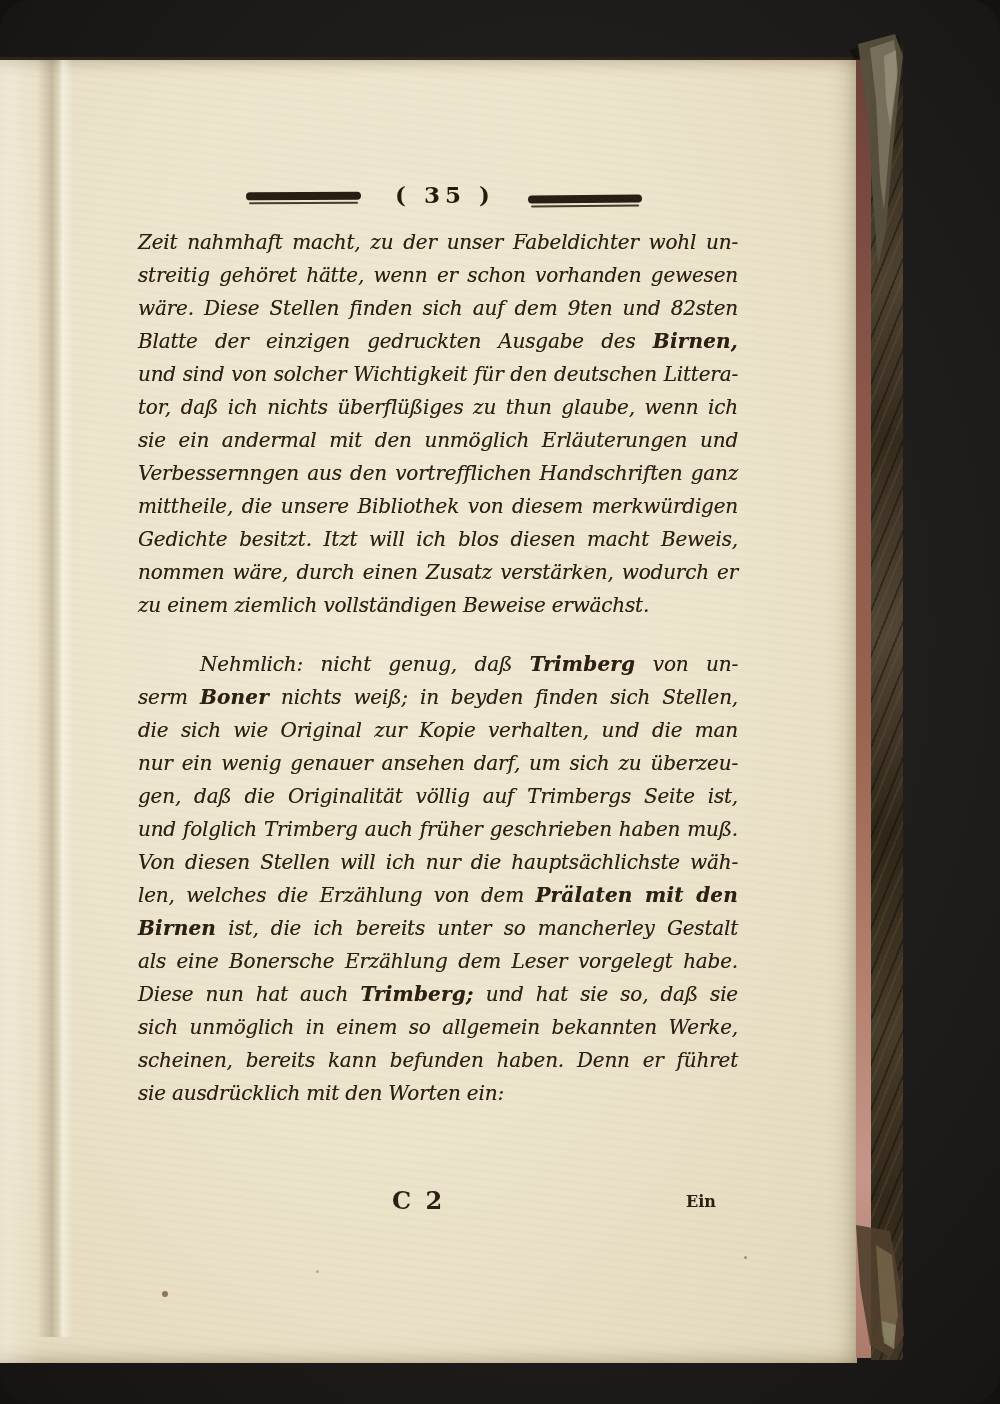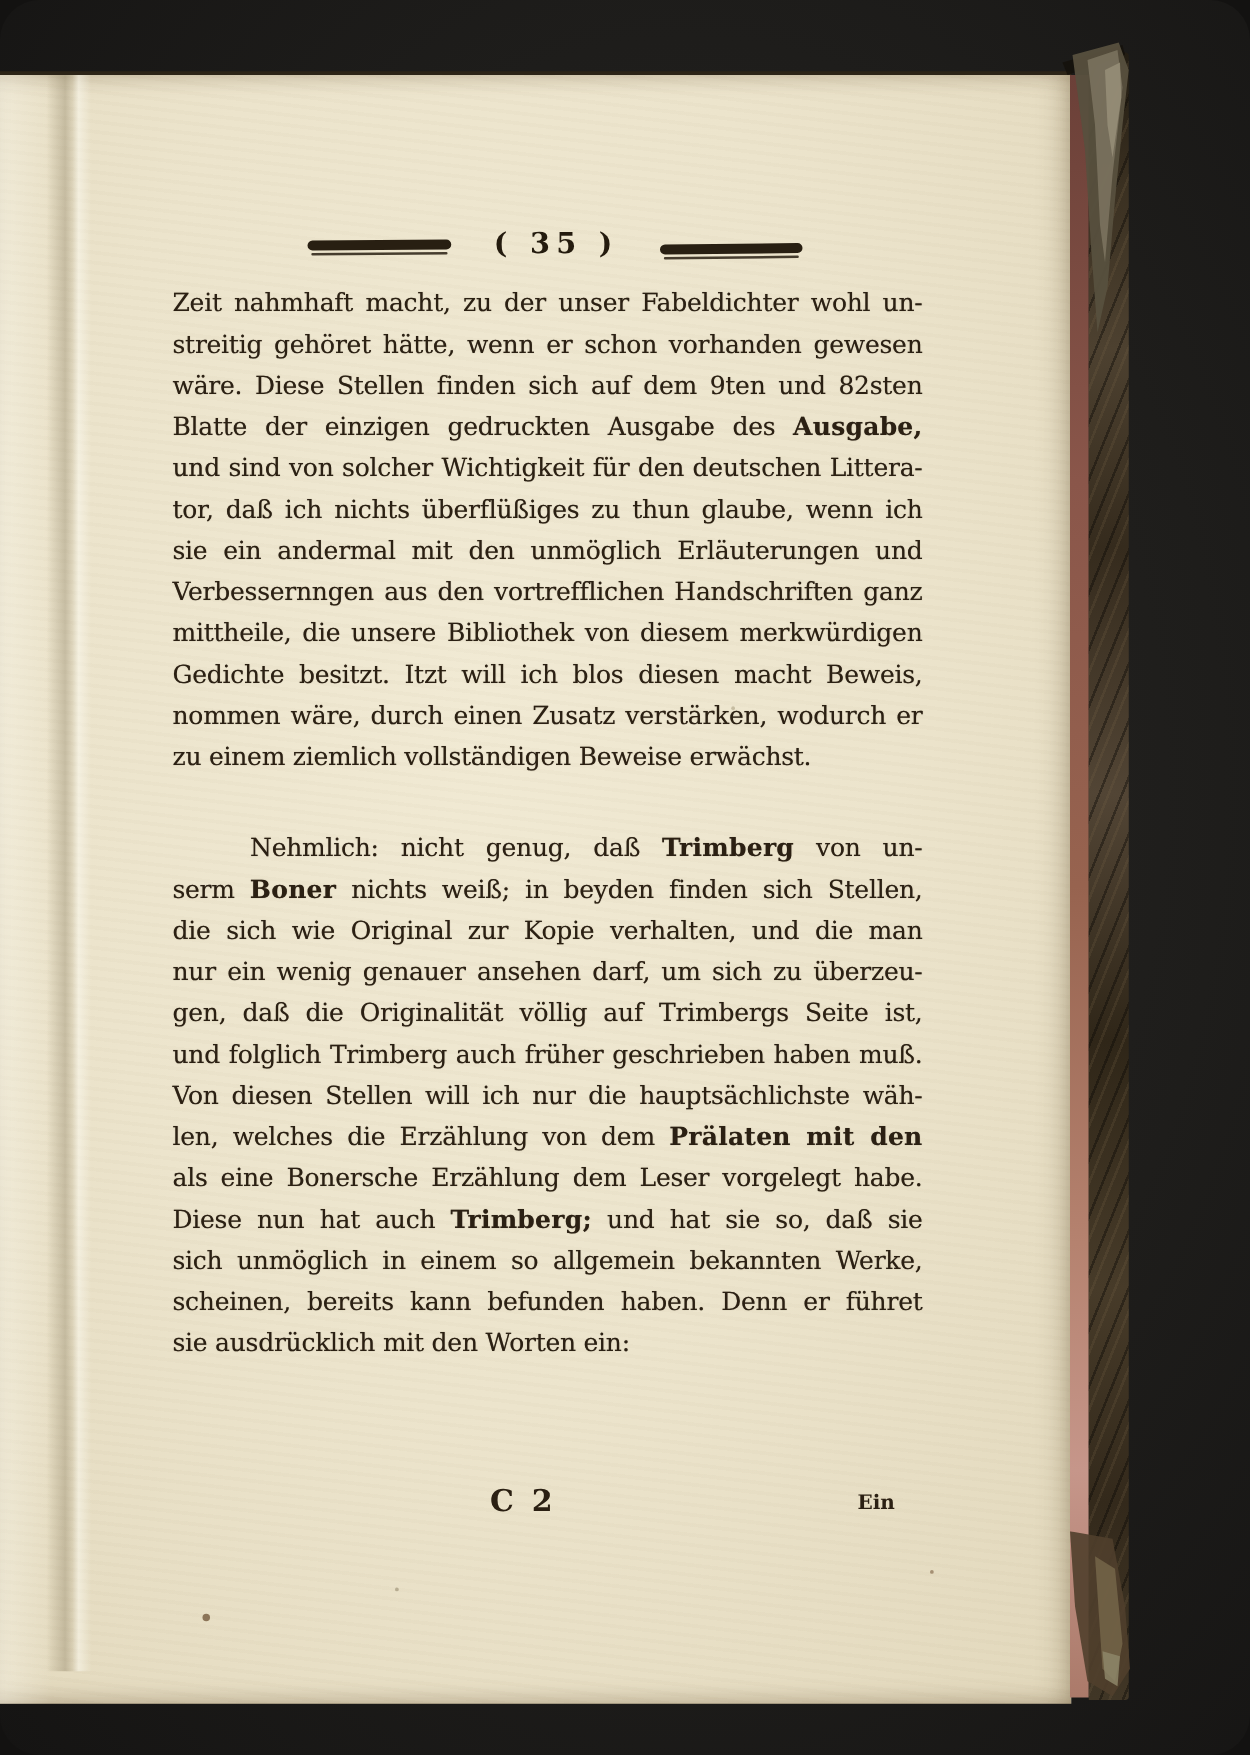--- a/index.html
+++ b/index.html
@@ -30,22 +30,22 @@
   .rule{position:absolute;height:8px;background:#281f12;border-radius:4px;}
   .rule::after{content:"";position:absolute;left:3px;right:3px;top:10px;height:2px;
     background:#281f12;border-radius:1px;opacity:.85;}
   .rule-left{left:246px;top:132px;width:115px;transform:rotate(-0.4deg);}
   .rule-right{left:528px;top:135px;width:114px;transform:rotate(-0.6deg);}
   .page-number{position:absolute;left:383px;top:121px;width:124px;text-align:center;
     font-weight:bold;font-size:23px;letter-spacing:5px;color:#241b0e;}
   
   .textblock{position:absolute;left:138px;top:166px;width:600px;color:#2b2013;
     font-size:20px;line-height:33px;text-shadow:0 0 0.6px rgba(43,32,19,.55);}
-  .para + .para{margin-top:40px;}
-  .tline{text-align:justify;text-align-last:justify;letter-spacing:-0.2px;}
+  .para + .para{margin-top:26px;}
+  .tline{text-align:justify;text-align-last:justify;letter-spacing:-0.2px;font-style:italic;}
   .tline.last{text-align-last:left;}
   .para.indented .tline:first-child{padding-left:62px;}
   .emph{font-weight:bold;letter-spacing:.2px;}
   
   .signature{position:absolute;left:392px;top:1126px;font-weight:bold;font-size:24px;
     letter-spacing:3px;color:#2b2013;}
   .catchword{position:absolute;left:686px;top:1132px;font-weight:bold;font-size:16px;color:#2b2013;}
   
   .speck{position:absolute;border-radius:50%;}
   .s1{left:162px;top:1231px;width:6px;height:6px;background:#6d5134;opacity:.75;}
@@ -76,39 +76,40 @@
 
     <div class="rule rule-left"></div>
     <div class="page-number">( 35 )</div>
     <div class="rule rule-right"></div>
 
     <div class="textblock">
       <div class="para">
           <div class="tline"><span>Zeit nahmhaft macht, zu der unser Fabeldichter wohl un-</span></div>
           <div class="tline"><span>streitig gehöret hätte, wenn er schon vorhanden gewesen</span></div>
           <div class="tline"><span>wäre.  Diese Stellen finden sich auf dem 9ten und 82sten</span></div>
-          <div class="tline"><span>Blatte der einzigen gedruckten Ausgabe des </span><span class="emph">Ausgabe,</span></div>
+          <div class="tline"><span>Blatte der einzigen gedruckten Ausgabe des </span><span class="emph">Birnen,</span></div>
           <div class="tline"><span>und sind von solcher Wichtigkeit für den deutschen Littera-</span></div>
           <div class="tline"><span>tor, daß ich nichts überflüßiges zu thun glaube, wenn ich</span></div>
           <div class="tline"><span>sie ein andermal mit den unmöglich Erläuterungen und</span></div>
           <div class="tline"><span>Verbessernngen aus den vortrefflichen Handschriften ganz</span></div>
           <div class="tline"><span>mittheile, die unsere Bibliothek von diesem merkwürdigen</span></div>
           <div class="tline"><span>Gedichte besitzt.  Itzt will ich blos diesen macht Beweis,</span></div>
           <div class="tline"><span>nommen wäre, durch einen Zusatz verstärken, wodurch er</span></div>
           <div class="tline last"><span>zu einem ziemlich vollständigen Beweise erwächst.</span></div>
         </div>
       <div class="para indented">
           <div class="tline"><span>Nehmlich: nicht genug, daß </span><span class="emph">Trimberg</span><span> von un-</span></div>
           <div class="tline"><span>serm </span><span class="emph">Boner</span><span> nichts weiß; in beyden finden sich Stellen,</span></div>
           <div class="tline"><span>die sich wie Original zur Kopie verhalten, und die man</span></div>
           <div class="tline"><span>nur ein wenig genauer ansehen darf, um sich zu überzeu-</span></div>
           <div class="tline"><span>gen, daß die Originalität völlig auf Trimbergs Seite ist,</span></div>
           <div class="tline"><span>und folglich Trimberg auch früher geschrieben haben muß.</span></div>
           <div class="tline"><span>Von diesen Stellen will ich nur die hauptsächlichste wäh-</span></div>
           <div class="tline"><span>len, welches die Erzählung von dem </span><span class="emph">Prälaten mit den</span></div>
+          <div class="tline"><span class="emph">Birnen</span><span> ist, die ich bereits unter so mancherley Gestalt</span></div>
           <div class="tline"><span>als eine Bonersche Erzählung dem Leser vorgelegt habe.</span></div>
           <div class="tline"><span>Diese nun hat auch </span><span class="emph">Trimberg;</span><span> und hat sie so, daß sie</span></div>
           <div class="tline"><span>sich unmöglich in einem so allgemein bekannten Werke,</span></div>
           <div class="tline"><span>scheinen, bereits kann befunden haben.  Denn er führet</span></div>
           <div class="tline last"><span>sie ausdrücklich mit den Worten ein:</span></div>
         </div>
     </div>
 
     <div class="signature">C 2</div>
     <div class="catchword">Ein</div>

